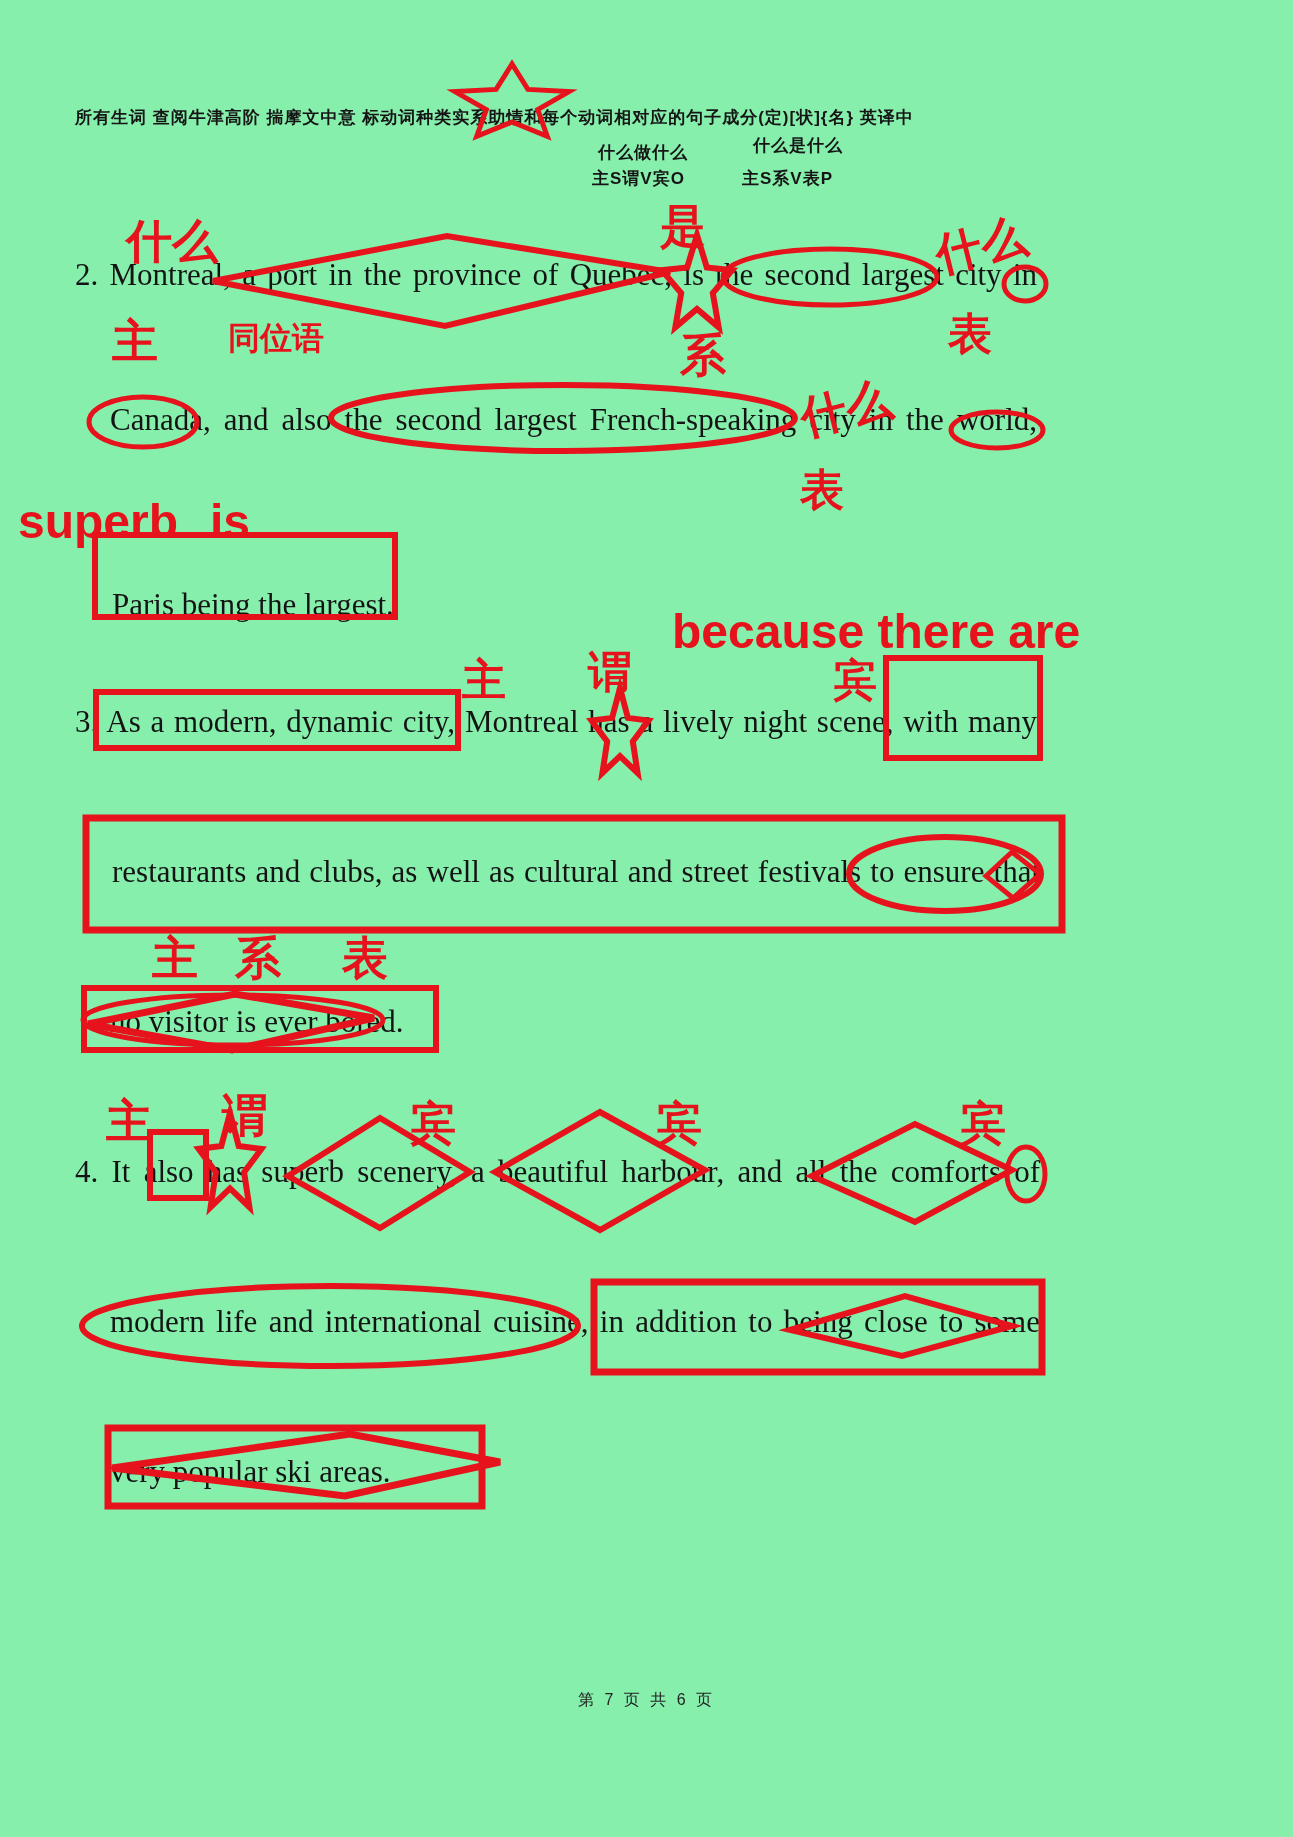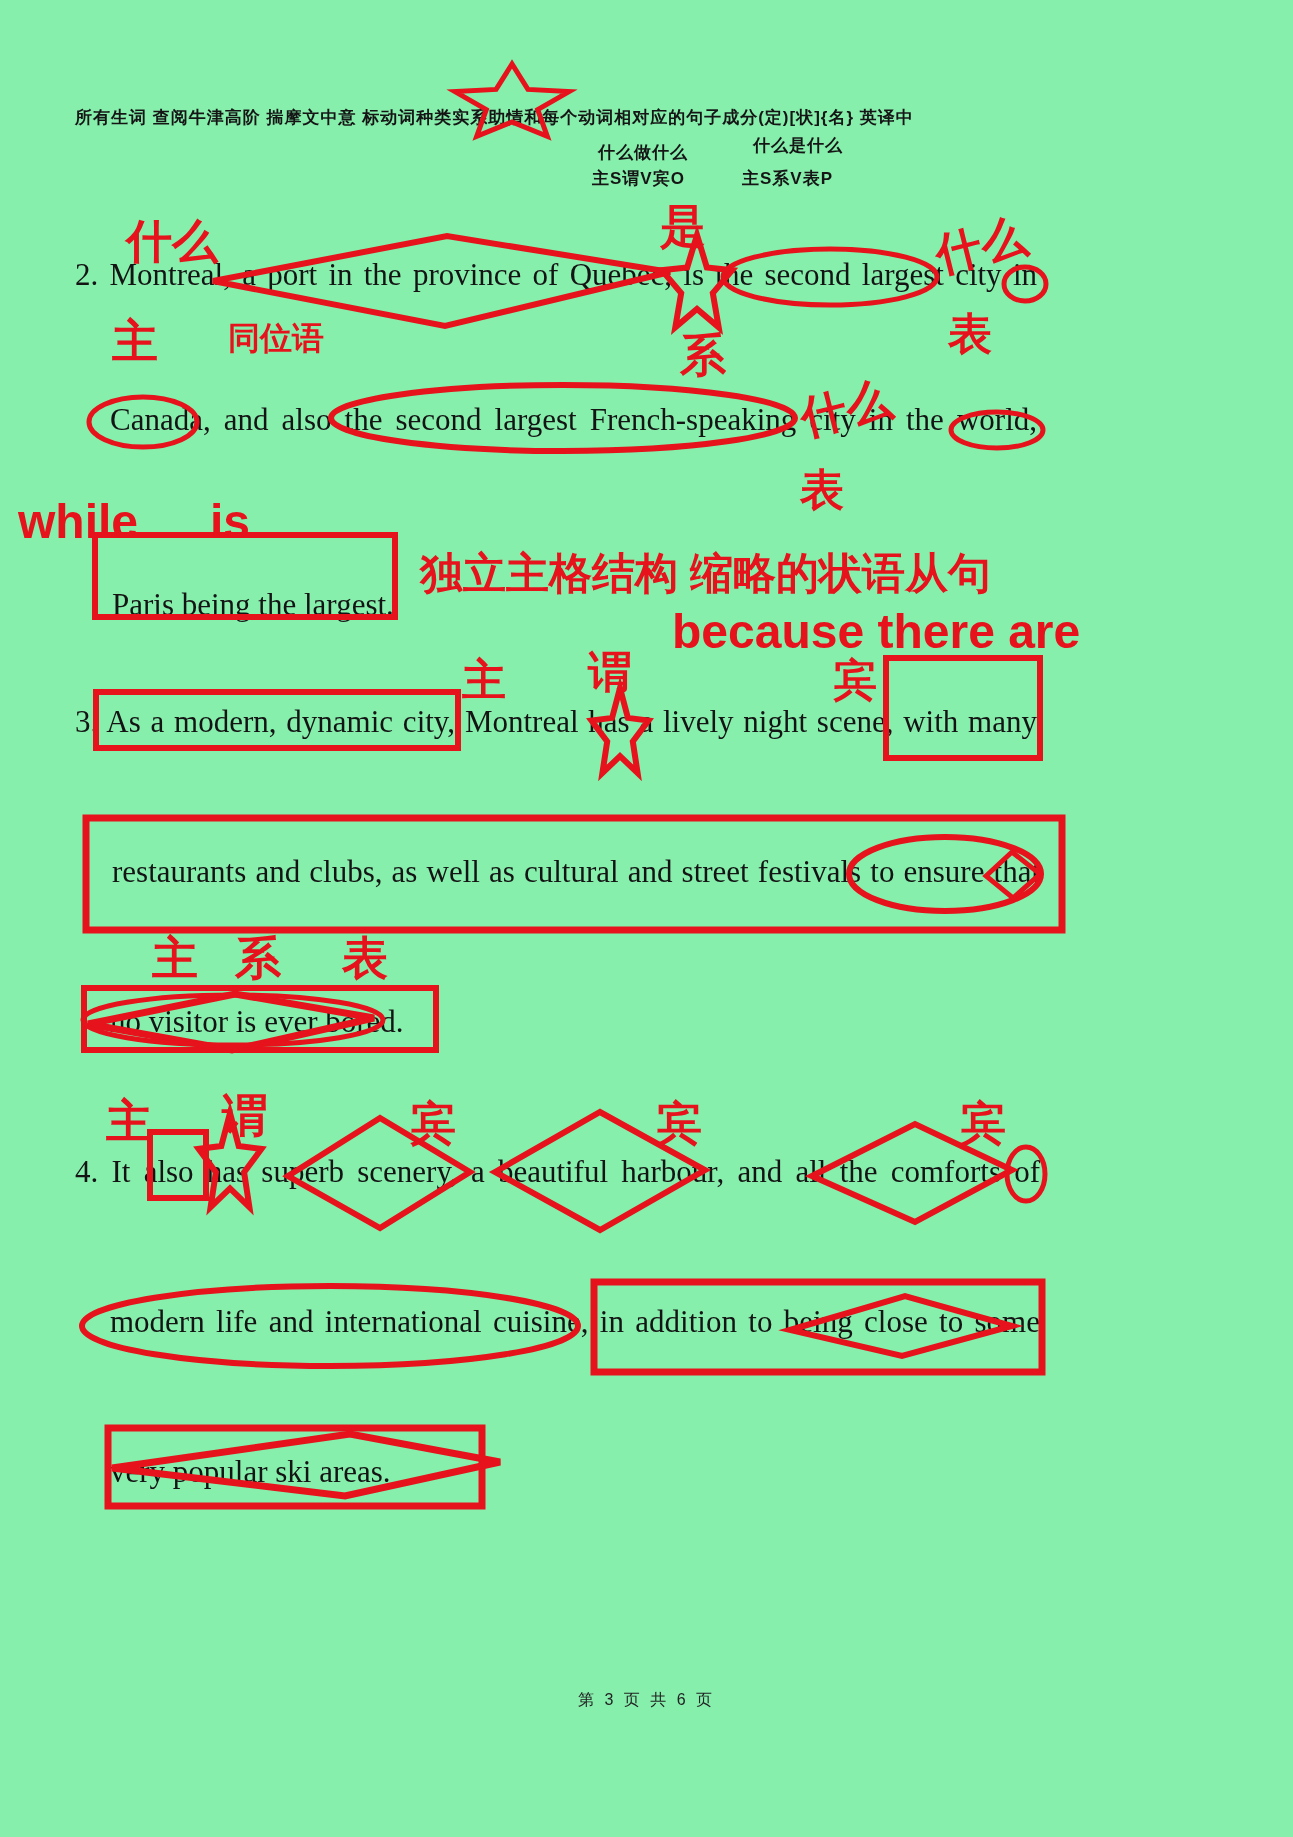--- a/index.html
+++ b/index.html
@@ -133,31 +133,30 @@
 
   <div class="abs red" style="left:126px;top:218px;font-size:46px;">什么</div>
   <div class="abs red" style="left:660px;top:203px;font-size:46px;">是</div>
   <div class="abs red rot" style="left:935px;top:222px;font-size:46px;">什么</div>
   <div class="abs red" style="left:112px;top:318px;font-size:46px;">主</div>
   <div class="abs red" style="left:228px;top:322px;font-size:32px;">同位语</div>
   <div class="abs red" style="left:680px;top:332px;font-size:46px;">系</div>
   <div class="abs red" style="left:948px;top:312px;font-size:44px;">表</div>
   <div class="abs red rot" style="left:800px;top:385px;font-size:46px;">什么</div>
   <div class="abs red" style="left:800px;top:468px;font-size:44px;">表</div>
-  <div class="abs red" style="left:18px;top:498px;font-size:48px;">while</div>
+  <div class="abs red" style="left:18px;top:498px;font-size:48px;">superb</div>
   <div class="abs red" style="left:186px;top:498px;font-size:48px;margin-left:24px;">is</div>
-  <div class="abs red" style="left:420px;top:552px;font-size:43px;">独立主格结构 缩略的状语从句</div>
   <div class="abs red" style="left:672px;top:608px;font-size:48px;">because there are</div>
   <div class="abs red" style="left:462px;top:658px;font-size:44px;">主</div>
   <div class="abs red" style="left:588px;top:650px;font-size:44px;">谓</div>
   <div class="abs red" style="left:833px;top:658px;font-size:44px;">宾</div>
   <div class="abs red" style="left:152px;top:935px;font-size:46px;">主</div>
   <div class="abs red" style="left:235px;top:935px;font-size:46px;">系</div>
   <div class="abs red" style="left:342px;top:935px;font-size:46px;">表</div>
   <div class="abs red" style="left:106px;top:1098px;font-size:46px;">主</div>
   <div class="abs red" style="left:222px;top:1092px;font-size:46px;">谓</div>
   <div class="abs red" style="left:410px;top:1100px;font-size:46px;">宾</div>
   <div class="abs red" style="left:656px;top:1100px;font-size:46px;">宾</div>
   <div class="abs red" style="left:960px;top:1100px;font-size:46px;">宾</div>
 
-  <div class="abs footer" style="left:50%;top:1690px;transform:translateX(-50%);">第 3 页 共 6 页</div>
+  <div class="abs footer" style="left:50%;top:1690px;transform:translateX(-50%);">第 7 页 共 6 页</div>
 
 </div>
 
 </body></html>

